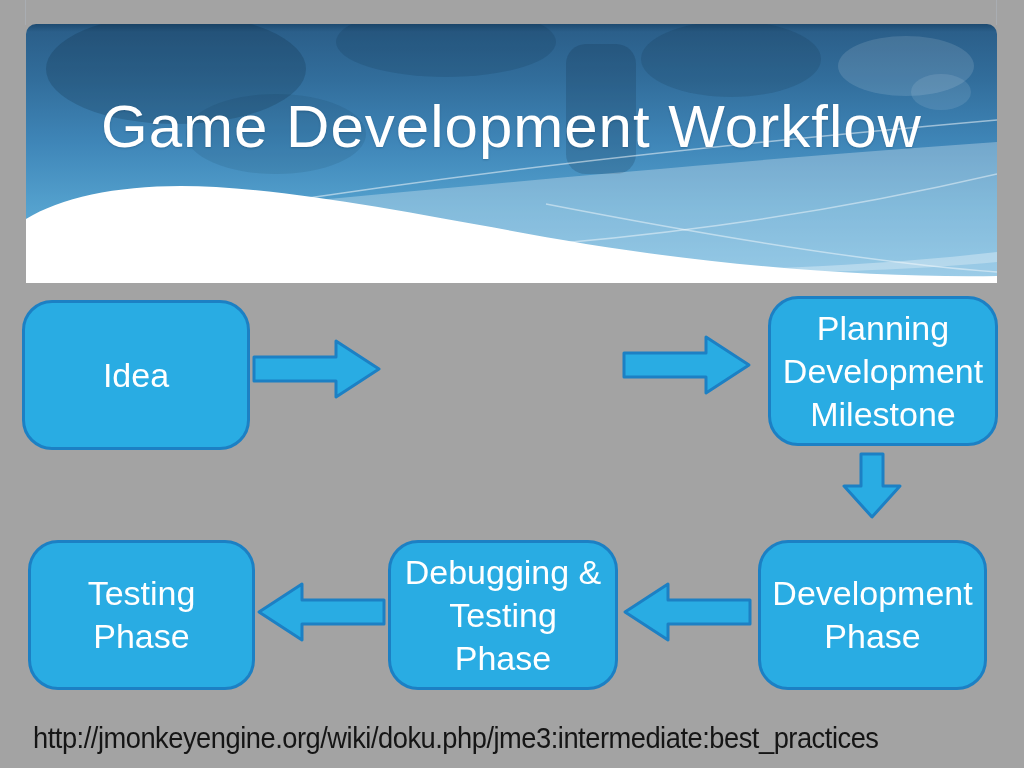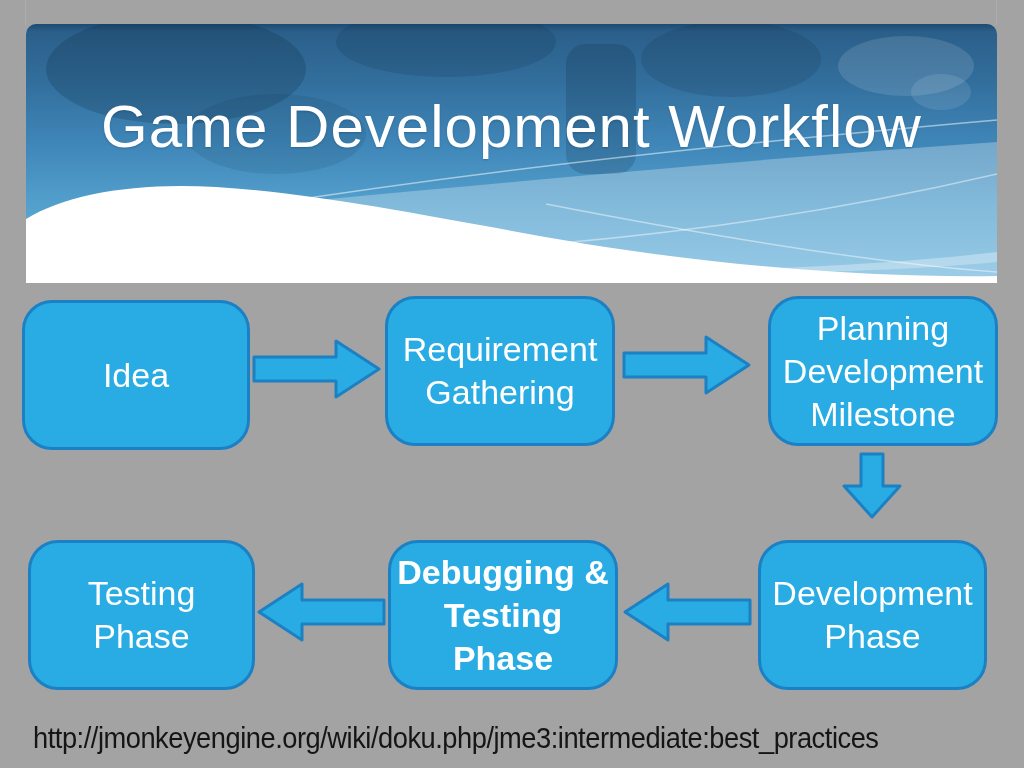--- a/index.html
+++ b/index.html
@@ -29,21 +29,21 @@
   .flow-box{
     position:absolute;height:150px;border-radius:30px;box-sizing:border-box;
     background:var(--box-fill,#29ACE3);border:3px solid var(--box-border,#1C80C4);
     display:flex;align-items:center;justify-content:center;text-align:center;
     color:var(--box-text,#ffffff);font-size:34px;line-height:43px;white-space:pre-line;
   }
   #box-idea{left:22px;top:300px;width:228px;}
   #box-req{left:385px;top:296px;width:230px;}
   #box-plan{left:768px;top:296px;width:230px;}
   #box-dev{left:758px;top:540px;width:229px;}
-  #box-debug{left:388px;top:540px;width:230px;font-weight:bold;}
+  #box-debug{left:388px;top:540px;width:230px;}
   #box-release{left:28px;top:540px;width:227px;}
 
   .flow-arrow{position:absolute;}
   .flow-arrow svg{display:block;}
   #arrow-1{left:252px;top:338px;}
   #arrow-2{left:622px;top:334px;}
   #arrow-3{left:841px;top:452px;}
   #arrow-4{left:622px;top:581px;}
   #arrow-5{left:256px;top:581px;}
 
@@ -83,24 +83,20 @@
       <path d="M 60,210 C 400,150 700,120 971,96" fill="none" stroke="rgba(255,255,255,0.5)" stroke-width="1.5"></path>
       <path d="M 300,232 C 600,225 820,185 971,150" fill="none" stroke="rgba(255,255,255,0.45)" stroke-width="1.5"></path>
       <path d="M 520,180 C 700,215 860,240 971,248" fill="none" stroke="rgba(255,255,255,0.45)" stroke-width="1.5"></path>
     </svg>
     <div id="banner-title">Game Development Workflow</div>
   </div>
 
   <div class="flow-box" id="box-idea">
     <span>Idea</span>
   </div>
-  <div class="flow-box" id="box-req">
-    <span>Requirement
-Gathering</span>
-  </div>
   <div class="flow-box" id="box-plan">
     <span>Planning
 Development
 Milestone</span>
   </div>
   <div class="flow-box" id="box-dev">
     <span>Development
 Phase</span>
   </div>
   <div class="flow-box" id="box-debug">

